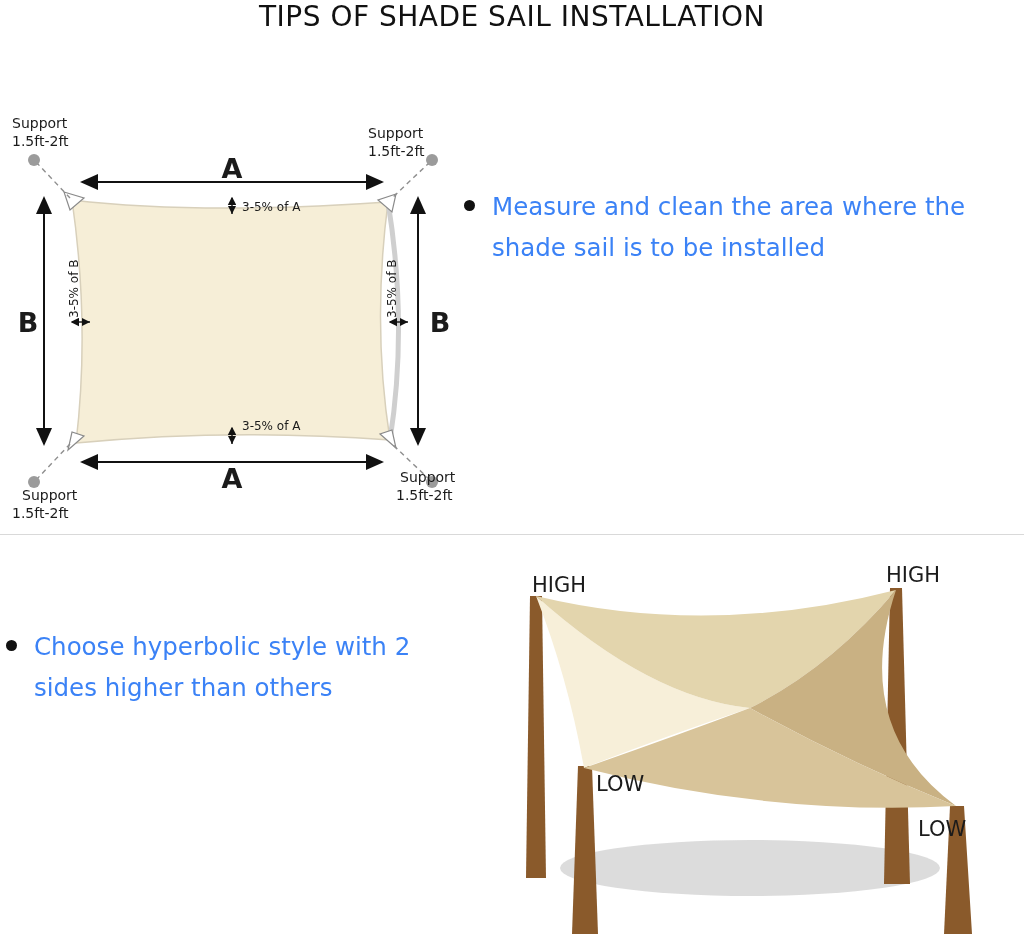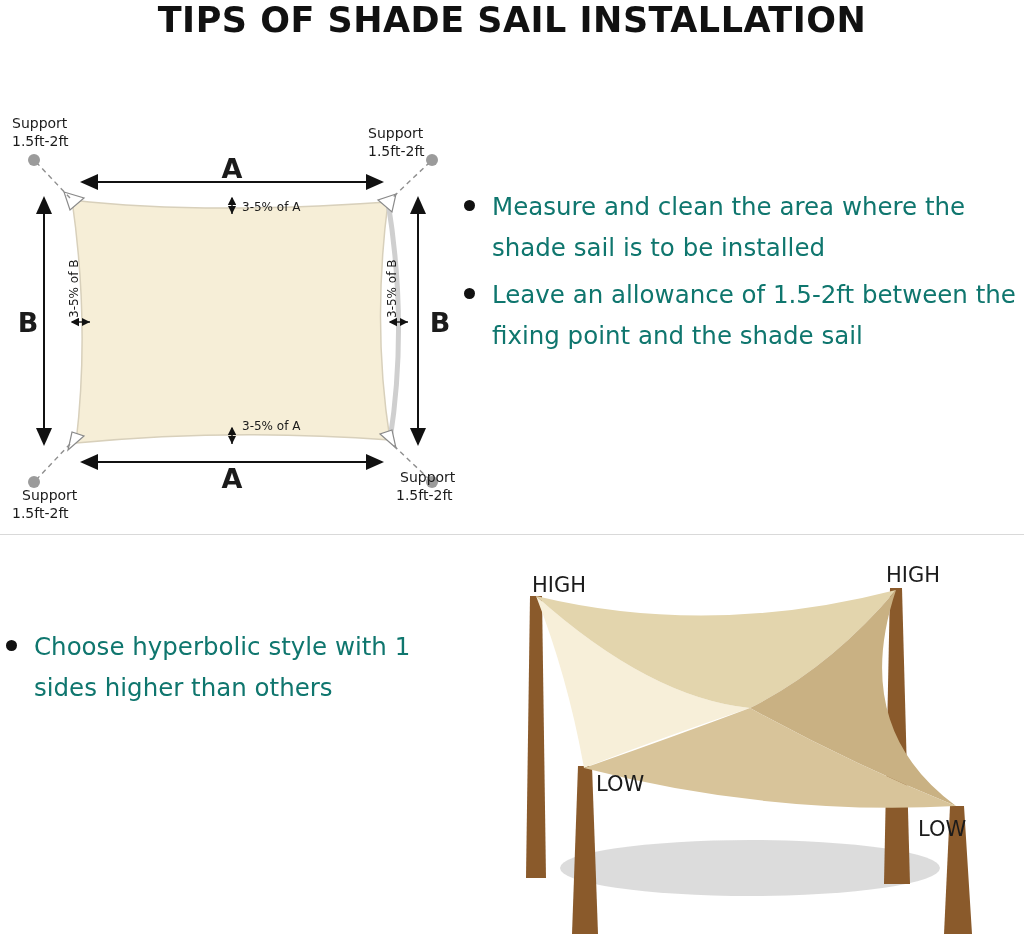--- a/index.html
+++ b/index.html
@@ -17,22 +17,22 @@
   }
 
   
   .title {
     position: absolute;
     top: 0px;
     left: 0;
     width: 1024px;
     text-align: center;
     font-family: "DejaVu Sans", sans-serif;
-    font-weight: bold;
-    font-size: 35px;
+    font-weight: normal;
+    font-size: 28px;
     letter-spacing: 0.5px;
     color: #111111;
     white-space: nowrap;
   }
 
   
   .divider {
     position: absolute;
     left: 0;
     top: 534px;
@@ -60,21 +60,21 @@
     top: 14px;
     width: 11px;
     height: 11px;
     border-radius: 50%;
     background: #111111;
   }
   .bullet-text {
     display: block;
     font-size: 24.5px;
     line-height: 41px;
-    color: #0f766e;
+    color: #3b82f6;
   }
 
   #top-right-list {
     top: 186px;
     left: 462px;
     width: 560px;
   }
   #bottom-left-list {
     top: 626px;
     left: 4px;
@@ -186,30 +186,27 @@
   <text class="d-label" x="12" y="408" font-size="14">1.5ft-2ft</text>
 
   <text class="d-label" x="400" y="372" font-size="14">Support</text>
   <text class="d-label" x="396" y="390" font-size="14">1.5ft-2ft</text>
 </svg>
 
 <ul class="bullet-list" id="top-right-list">
   <li>
     <span class="bullet-text">Measure and clean the area where the shade sail is to be installed</span>
   </li>
-  <li>
-    <span class="bullet-text">Leave an allowance of 1.5-2ft between the fixing point and the shade sail</span>
-  </li>
 </ul>
 
 <div class="divider"></div>
 
 <ul class="bullet-list" id="bottom-left-list">
   <li>
-    <span class="bullet-text">Choose hyperbolic style with 1 sides higher than others</span>
+    <span class="bullet-text">Choose hyperbolic style with 2 sides higher than others</span>
   </li>
 </ul>
 
 <svg id="hyperbolic-diagram" viewBox="0 0 574 386" xmlns="http://www.w3.org/2000/svg">
 
   <ellipse cx="300" cy="320" rx="190" ry="28" fill="#d6d6d6" opacity="0.85"></ellipse>
 
   <polygon points="80,48 92,48 96,330 76,330" fill="#8a5a2b"></polygon>
   <polygon points="440,40 452,40 460,336 434,336" fill="#8a5a2b"></polygon>
 

